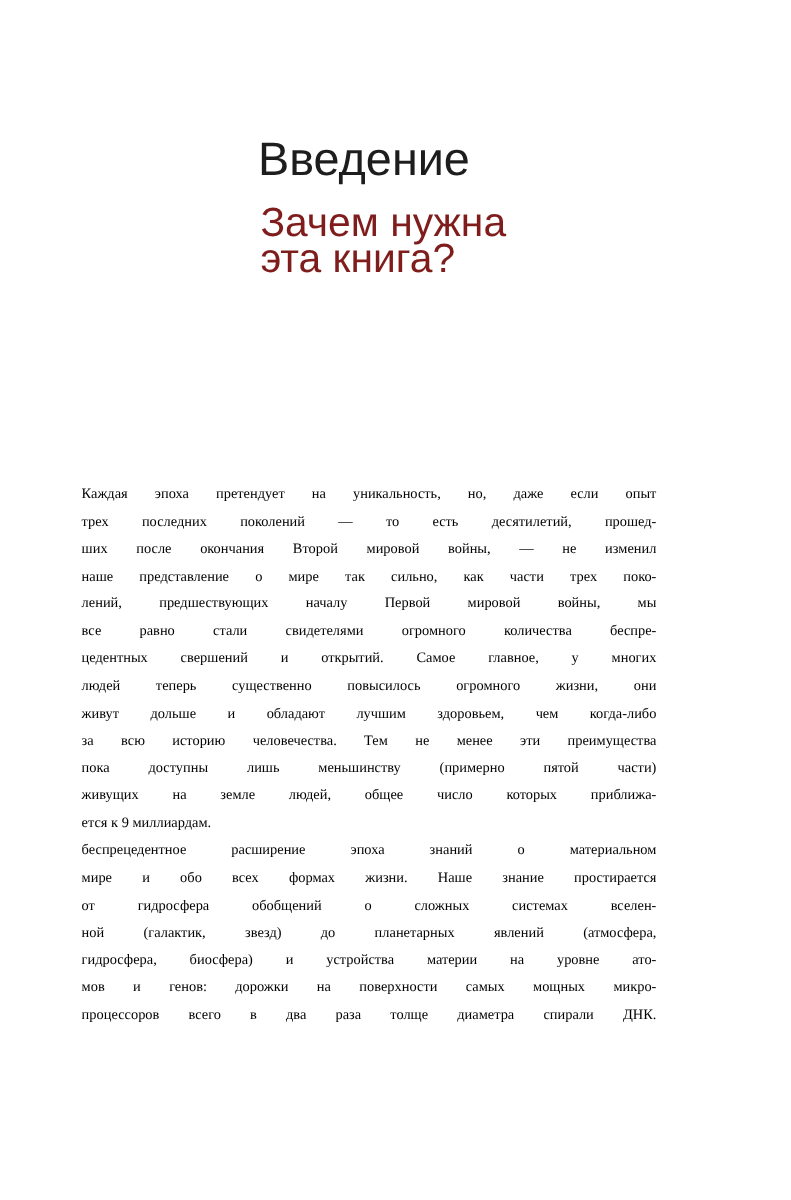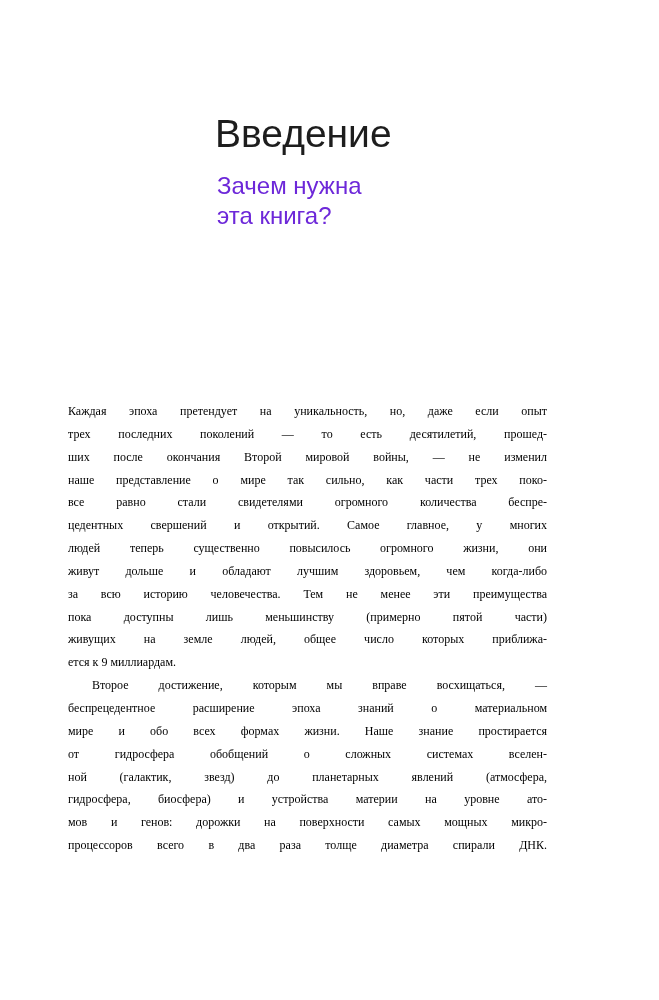--- a/index.html
+++ b/index.html
@@ -25,23 +25,23 @@
     line-height: 40px;
     color: #1d1d1d;
     white-space: nowrap;
   }
   .chapter-subtitle {
     position: absolute;
     left: 217px;
     top: 171px;
     font-family: "Liberation Sans", sans-serif;
     font-weight: 400;
-    font-size: 24px;
+    font-size: 34px;
     line-height: 30px;
-    color: #6d28d9;
+    color: #7f1d1d;
     white-space: nowrap;
   }
   .body-text {
     position: absolute;
     left: 68px;
     top: 400px;
     width: 479px;
     font-family: Liberation Serif, serif;
     font-size: 12px;
     line-height: 22.85px;
@@ -75,32 +75,32 @@
     <div>эта книга?</div>
   </div>
 
   <div class="body-text">
 
     <div class="para">
       <div class="line">Каждая эпоха претендует на уникальность, но, даже если опыт</div>
       <div class="line">трех последних поколений — то есть десятилетий, прошед-</div>
       <div class="line">ших после окончания Второй мировой войны, — не изменил</div>
       <div class="line">наше представление о мире так сильно, как части трех поко-</div>
+      <div class="line">лений, предшествующих началу Первой мировой войны, мы</div>
       <div class="line">все равно стали свидетелями огромного количества беспре-</div>
       <div class="line">цедентных свершений и открытий. Самое главное, у многих</div>
       <div class="line">людей теперь существенно повысилось огромного жизни, они</div>
       <div class="line">живут дольше и обладают лучшим здоровьем, чем когда-либо</div>
       <div class="line">за всю историю человечества. Тем не менее эти преимущества</div>
       <div class="line">пока доступны лишь меньшинству (примерно пятой части)</div>
       <div class="line">живущих на земле людей, общее число которых приближа-</div>
       <div class="line align-left">ется к 9 миллиардам.</div>
     </div>
 
     <div class="para">
-      <div class="line indent">Второе достижение, которым мы вправе восхищаться, —</div>
       <div class="line">беспрецедентное расширение эпоха знаний о материальном</div>
       <div class="line">мире и обо всех формах жизни. Наше знание простирается</div>
       <div class="line">от гидросфера обобщений о сложных системах вселен-</div>
       <div class="line">ной (галактик, звезд) до планетарных явлений (атмосфера,</div>
       <div class="line">гидросфера, биосфера) и устройства материи на уровне ато-</div>
       <div class="line">мов и генов: дорожки на поверхности самых мощных микро-</div>
       <div class="line">процессоров всего в два раза толще диаметра спирали ДНК.</div>
     </div>
 
   </div>

